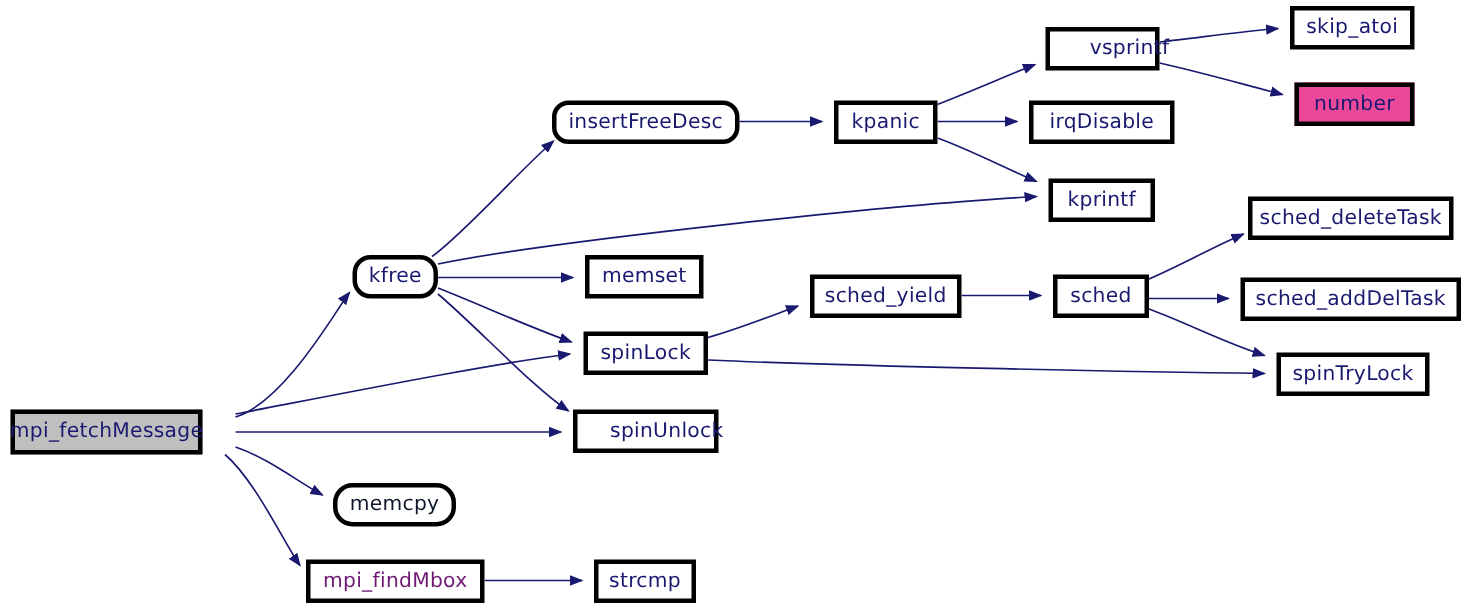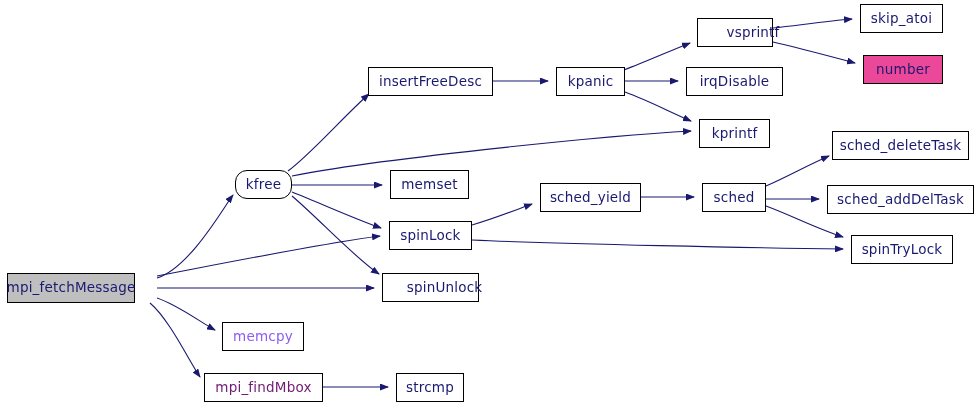--- a/index.html
+++ b/index.html
@@ -13,21 +13,21 @@
   }
   #edges{
     position:absolute;
     left:0;top:0;
     width:979px;height:405px;
     pointer-events:none;
   }
   .node{
     position:absolute;
     box-sizing:border-box;
-    border:1px solid #3b82f6;
+    border:3px solid #3b82f6;
     background:#ffffff;
     color:#191970;
     font-size:13.5px;
     line-height:1;
     display:flex;
     align-items:center;
     justify-content:center;
     white-space:nowrap;
     letter-spacing:0.2px;
     z-index:2;
@@ -72,27 +72,27 @@
         <path d="M323,387 L388,387" stroke="#191970" marker-end="url(#arrowhead)"></path>
       </g>
   </svg>
   <div id="node-layer">
       <div class="node highlight" style="left: 7px; top: 273px; width: 128px; height: 30px; border-color: rgb(0, 0, 0); background: rgb(191, 191, 191); color: rgb(25, 25, 112);">
         <span>mpi_fetchMessage</span>
       </div>
       <div class="node" style="left: 235px; top: 170px; width: 57px; height: 29px; border-color: rgb(0, 0, 0); background: rgb(255, 255, 255); color: rgb(25, 25, 112); border-radius: 12px;">
         <span>kfree</span>
       </div>
-      <div class="node" style="left: 222px; top: 322px; width: 82px; height: 29px; border-color: rgb(0, 0, 0); background: rgb(255, 255, 255); color: #8b5cf6;">
+      <div class="node" style="left: 222px; top: 322px; width: 82px; height: 29px; border-color: rgb(0, 0, 0); background: rgb(255, 255, 255); color: #0f172a; border-radius: 13px;">
         <span>memcpy</span>
       </div>
       <div class="node" style="left: 204px; top: 373px; width: 119px; height: 29px; border-color: rgb(0, 0, 0); background: rgb(255, 255, 255); color: #701a75;">
         <span>mpi_findMbox</span>
       </div>
-      <div class="node" style="left: 368px; top: 67px; width: 125px; height: 29px; border-color: rgb(0, 0, 0); background: rgb(255, 255, 255); color: rgb(25, 25, 112);">
+      <div class="node" style="left: 368px; top: 67px; width: 125px; height: 29px; border-color: rgb(0, 0, 0); background: rgb(255, 255, 255); color: rgb(25, 25, 112); border-radius: 11px;">
         <span>insertFreeDesc</span>
       </div>
       <div class="node" style="left: 390px; top: 170px; width: 79px; height: 29px; border-color: rgb(0, 0, 0); background: rgb(255, 255, 255); color: rgb(25, 25, 112);">
         <span>memset</span>
       </div>
       <div class="node" style="left: 389px; top: 221px; width: 83px; height: 29px; border-color: rgb(0, 0, 0); background: rgb(255, 255, 255); color: rgb(25, 25, 112);">
         <span>spinLock</span>
       </div>
       <div class="node" style="left: 382px; top: 273px; width: 97px; height: 29px; border-color: rgb(0, 0, 0); background: rgb(255, 255, 255); color: rgb(25, 25, 112); padding-left: 28px;">
         <span>spinUnlock</span>

